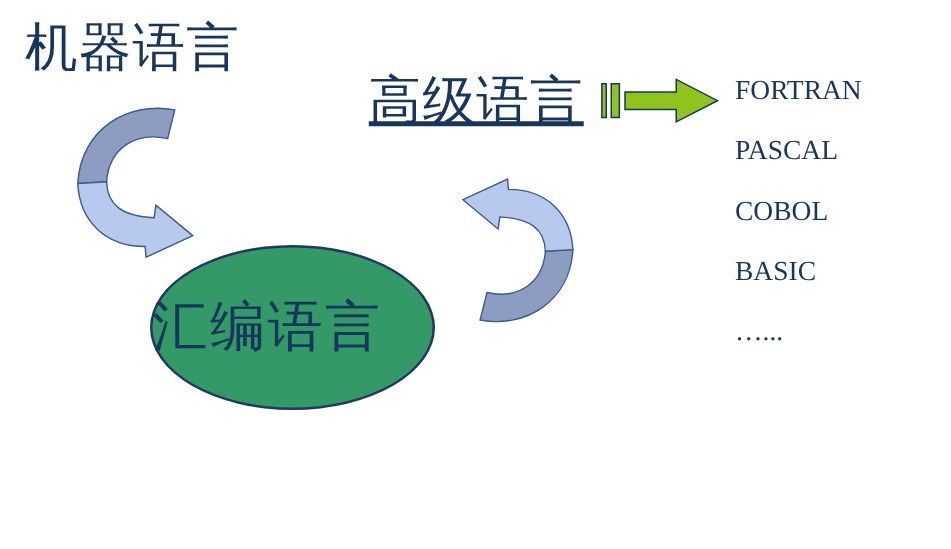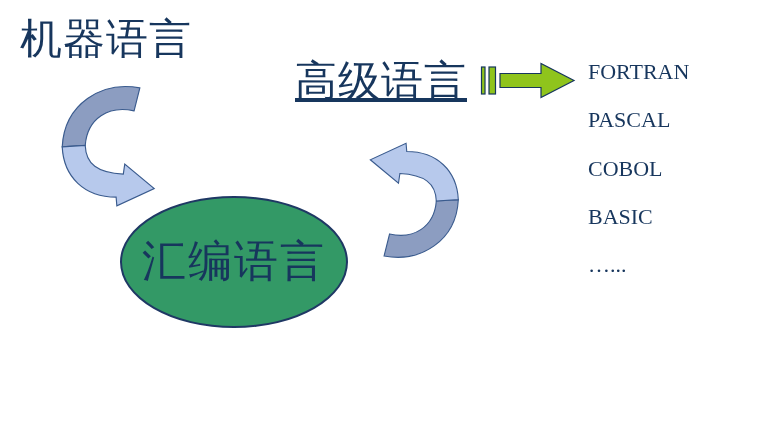--- a/index.html
+++ b/index.html
@@ -30,21 +30,21 @@
 
   .ellipse {
     position: absolute;
     left: 120px; top: 196px;
     width: 224px; height: 128px;
     background: #339966;
     border: 2px solid #1F3864;
     border-radius: 50%;
     display: flex;
     align-items: center;
-    justify-content: center;
+    justify-content: flex-start;
   }
   .ellipse span {
     color: #17365D;
     font-size: 44px;
     line-height: 1;
     letter-spacing: 2px;
     white-space: nowrap;
   }
 
   .striped-arrow { position: absolute; left: 480px; top: 62px; width: 96px; height: 37px; }

